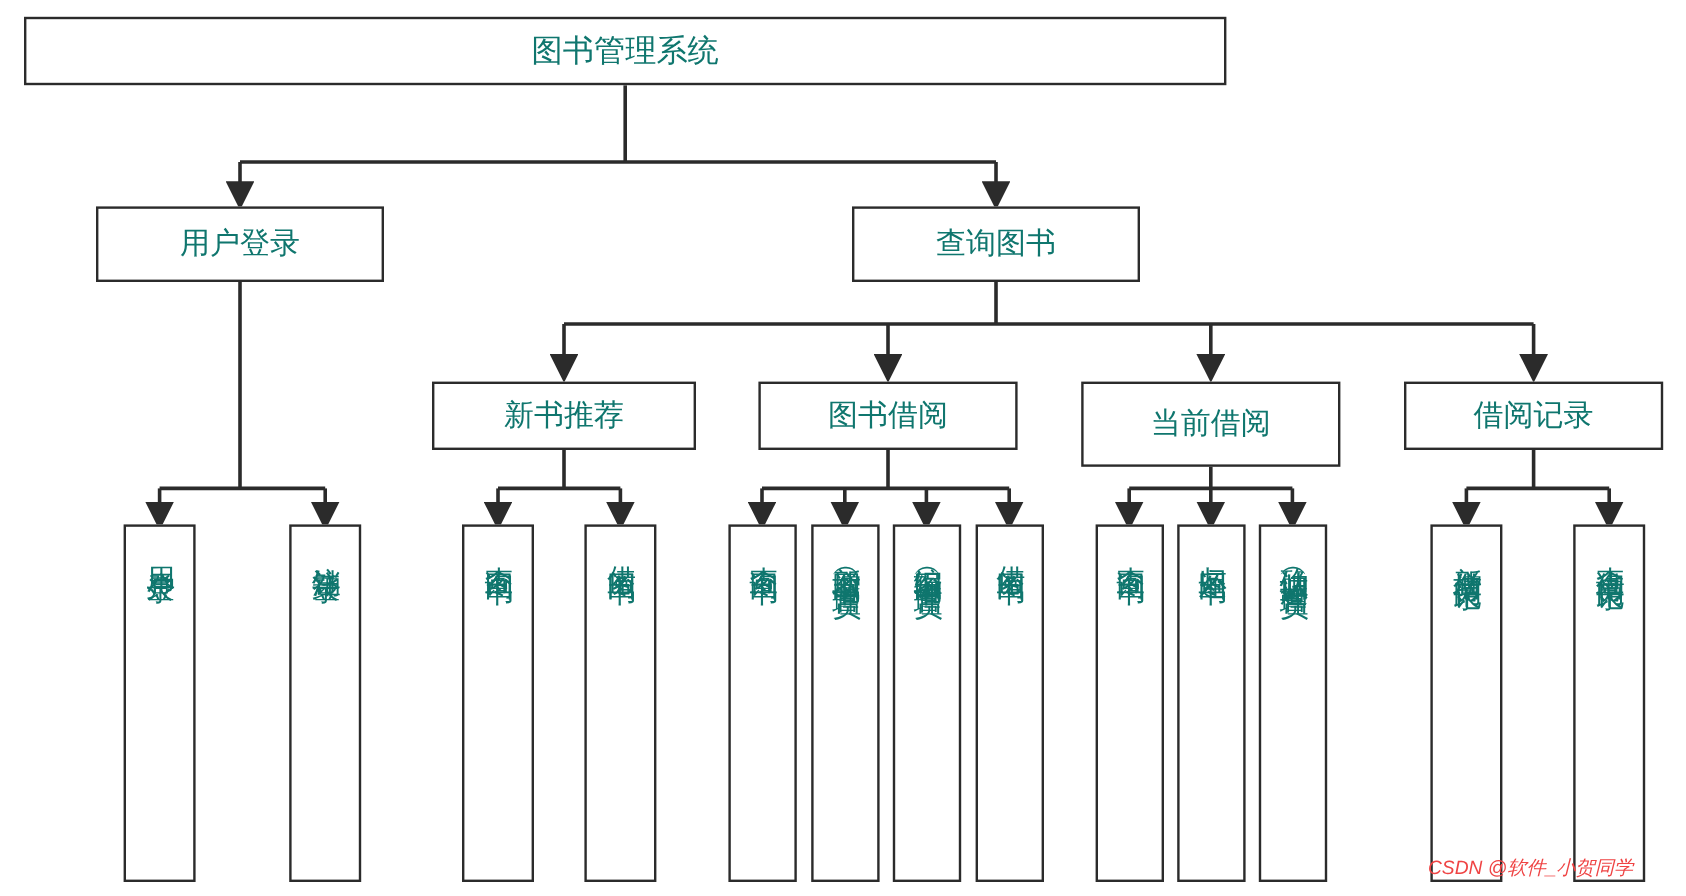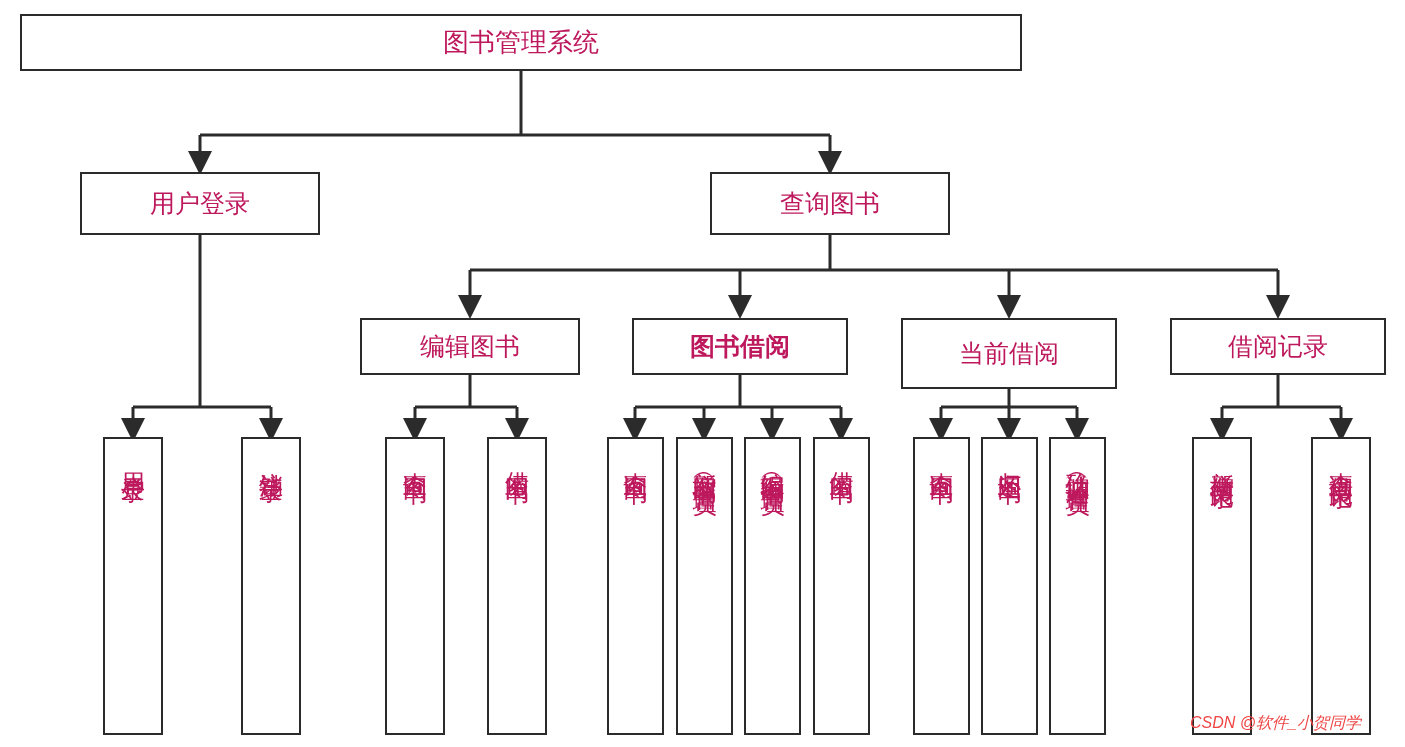--- a/index.html
+++ b/index.html
@@ -27,21 +27,21 @@
     pointer-events: none;
   }
   .node {
     position: absolute;
     box-sizing: border-box;
     background: #ffffff;
     border: 2px solid #2b2b2b;
     display: flex;
     align-items: center;
     justify-content: center;
-    color: #be185d;
+    color: #0f766e;
     z-index: 2;
   }
   .node-label {
     display: block;
     text-align: center;
     line-height: 1.18;
     white-space: nowrap;
   }
   
   .node.h .node-label {
@@ -133,24 +133,24 @@
 
   <div class="node h" style="left:80px; top:172px; width:240px; height:63px;">
     <span class="node-label">用户登录</span>
   </div>
 
   <div class="node h" style="left:710px; top:172px; width:240px; height:63px;">
     <span class="node-label">查询图书</span>
   </div>
 
   <div class="node h" style="left:360px; top:318px; width:220px; height:57px;">
-    <span class="node-label">编辑图书</span>
-  </div>
-
-  <div class="node h" style="left:632px; top:318px; width:216px; height:57px;font-weight:bold;">
+    <span class="node-label">新书推荐</span>
+  </div>
+
+  <div class="node h" style="left:632px; top:318px; width:216px; height:57px;">
     <span class="node-label">图书借阅</span>
   </div>
 
   <div class="node h" style="left:901px; top:318px; width:216px; height:71px;">
     <span class="node-label">当前借阅</span>
   </div>
 
   <div class="node h" style="left:1170px; top:318px; width:216px; height:57px;align-items:center;">
     <span class="node-label">借阅记录</span>
   </div>

